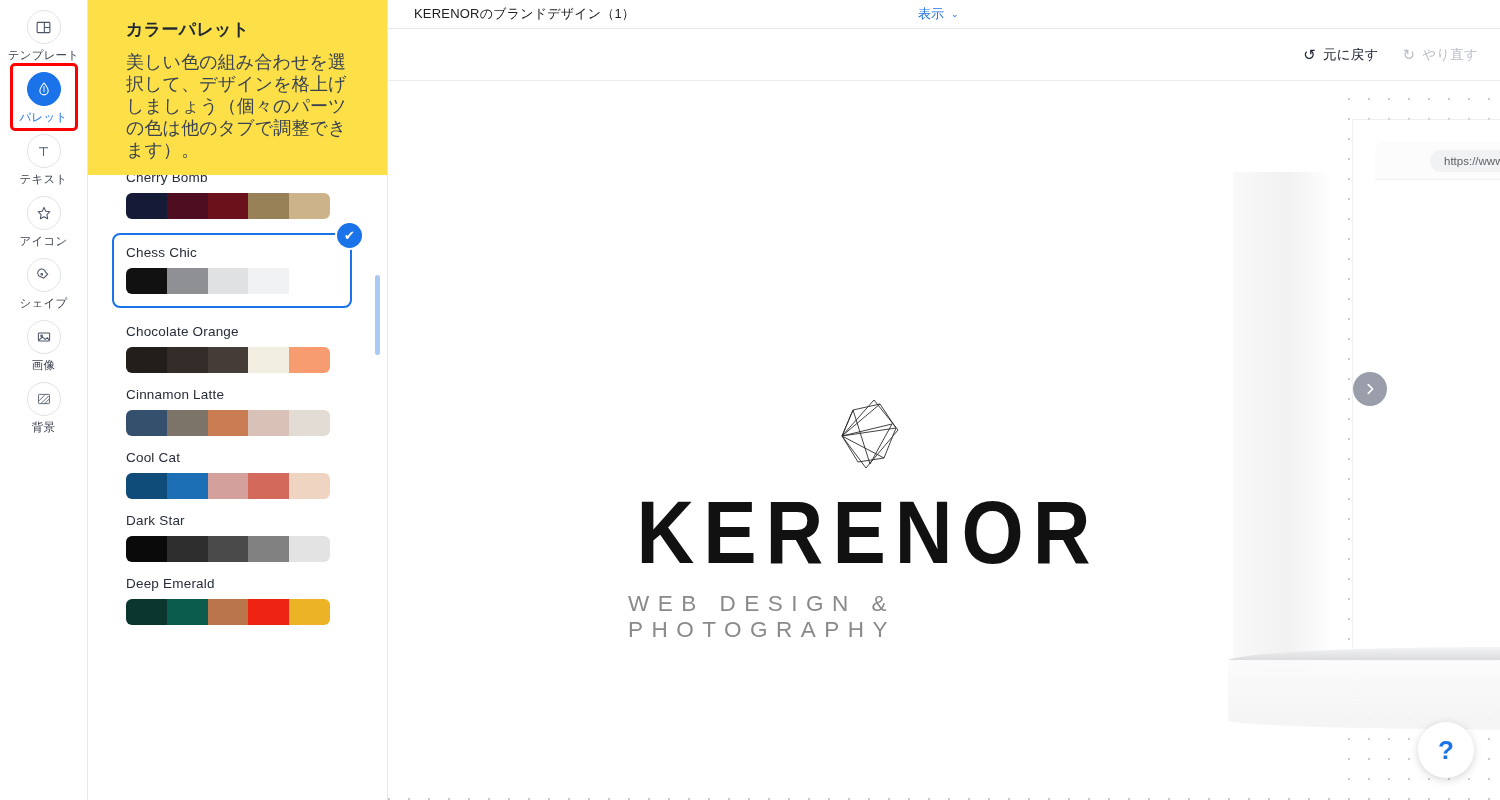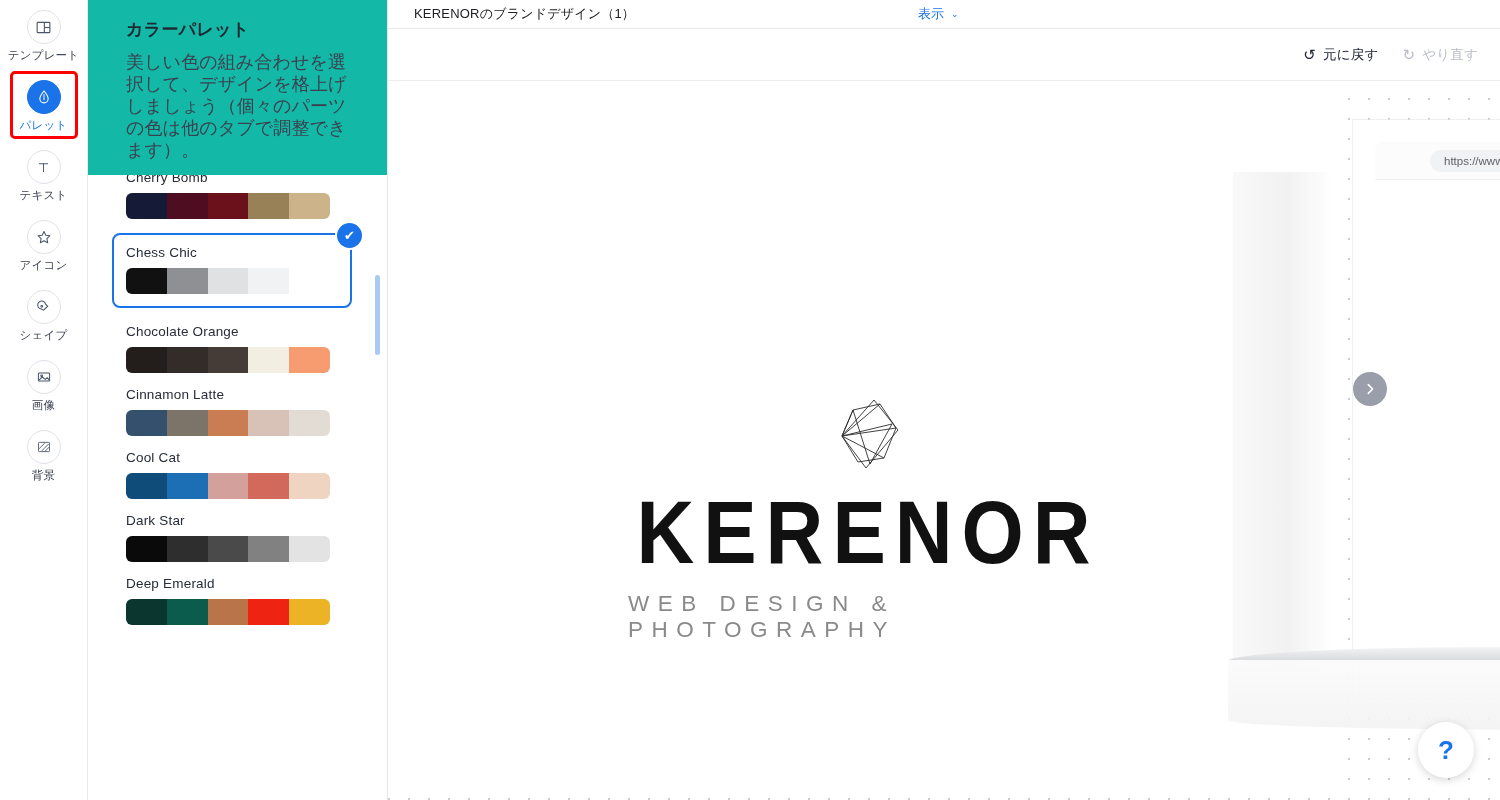--- a/index.html
+++ b/index.html
@@ -16,21 +16,20 @@
   .rail {
     width: 88px; height: 800px;
     background: #ffffff;
     border-right: 1px solid #e6e8ec;
     display: flex; flex-direction: column;
     align-items: center;
     padding-top: 4px;
     flex: 0 0 88px;
     position: relative;
     z-index: 5;
-    gap: 8px;
   }
   .rail-item {
     width: 72px;
     display: flex; flex-direction: column; align-items: center;
     padding: 6px 0 4px 0;
     cursor: pointer;
     position: relative;
   }
   .rail-icon {
     width: 34px; height: 34px; border-radius: 50%;
@@ -56,21 +55,21 @@
   
   .panel {
     width: 300px; flex: 0 0 300px; height: 800px;
     background: #ffffff;
     border-right: 1px solid #e6e8ec;
     position: relative;
     z-index: 4;
   }
   .panel-head {
     padding: 18px 26px 14px 38px;
-    background: #14b8a6;
+    background: #fde047;
     position: relative; z-index: 3;
   }
   .panel-title {
     font-size: 17px; font-weight: bold; color: #1f2733;
     letter-spacing: 0.3px;
     margin-bottom: 10px;
   }
   .panel-desc {
     font-size: 18px; line-height: 22px; color: #3a4250;
     letter-spacing: 0.1px;

